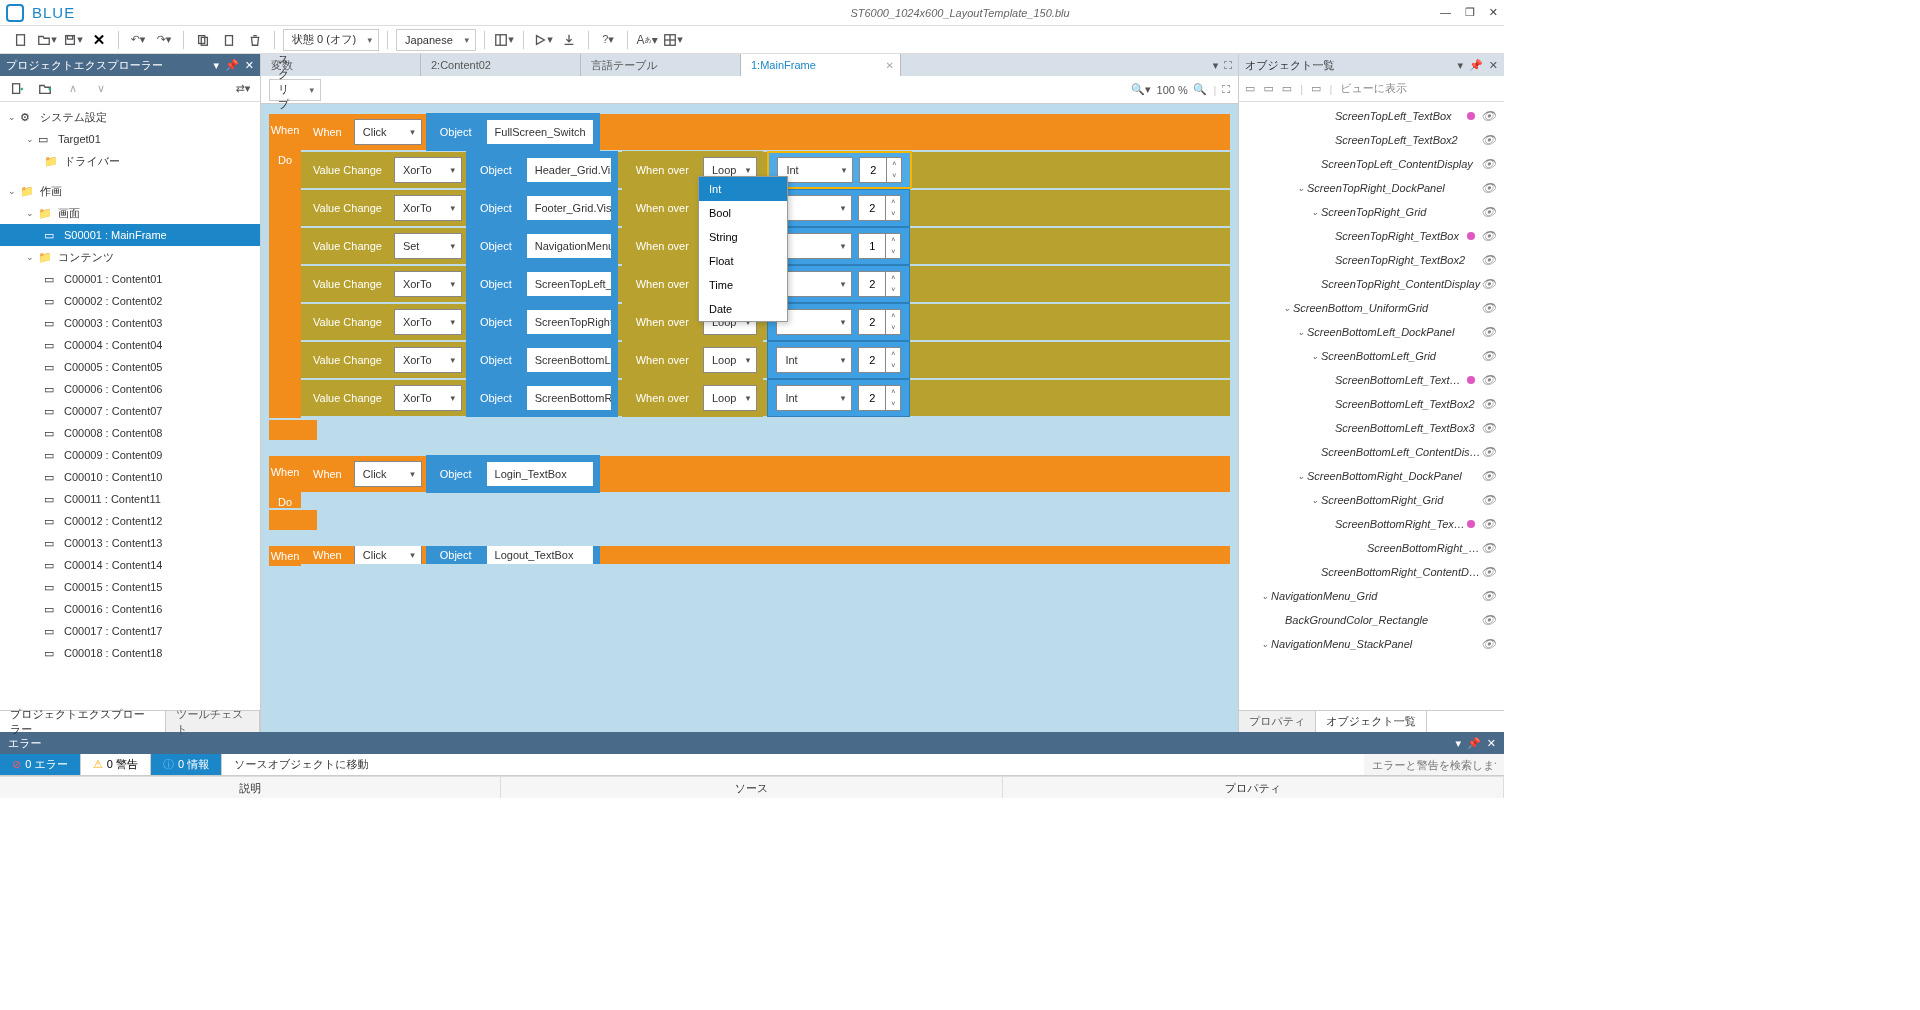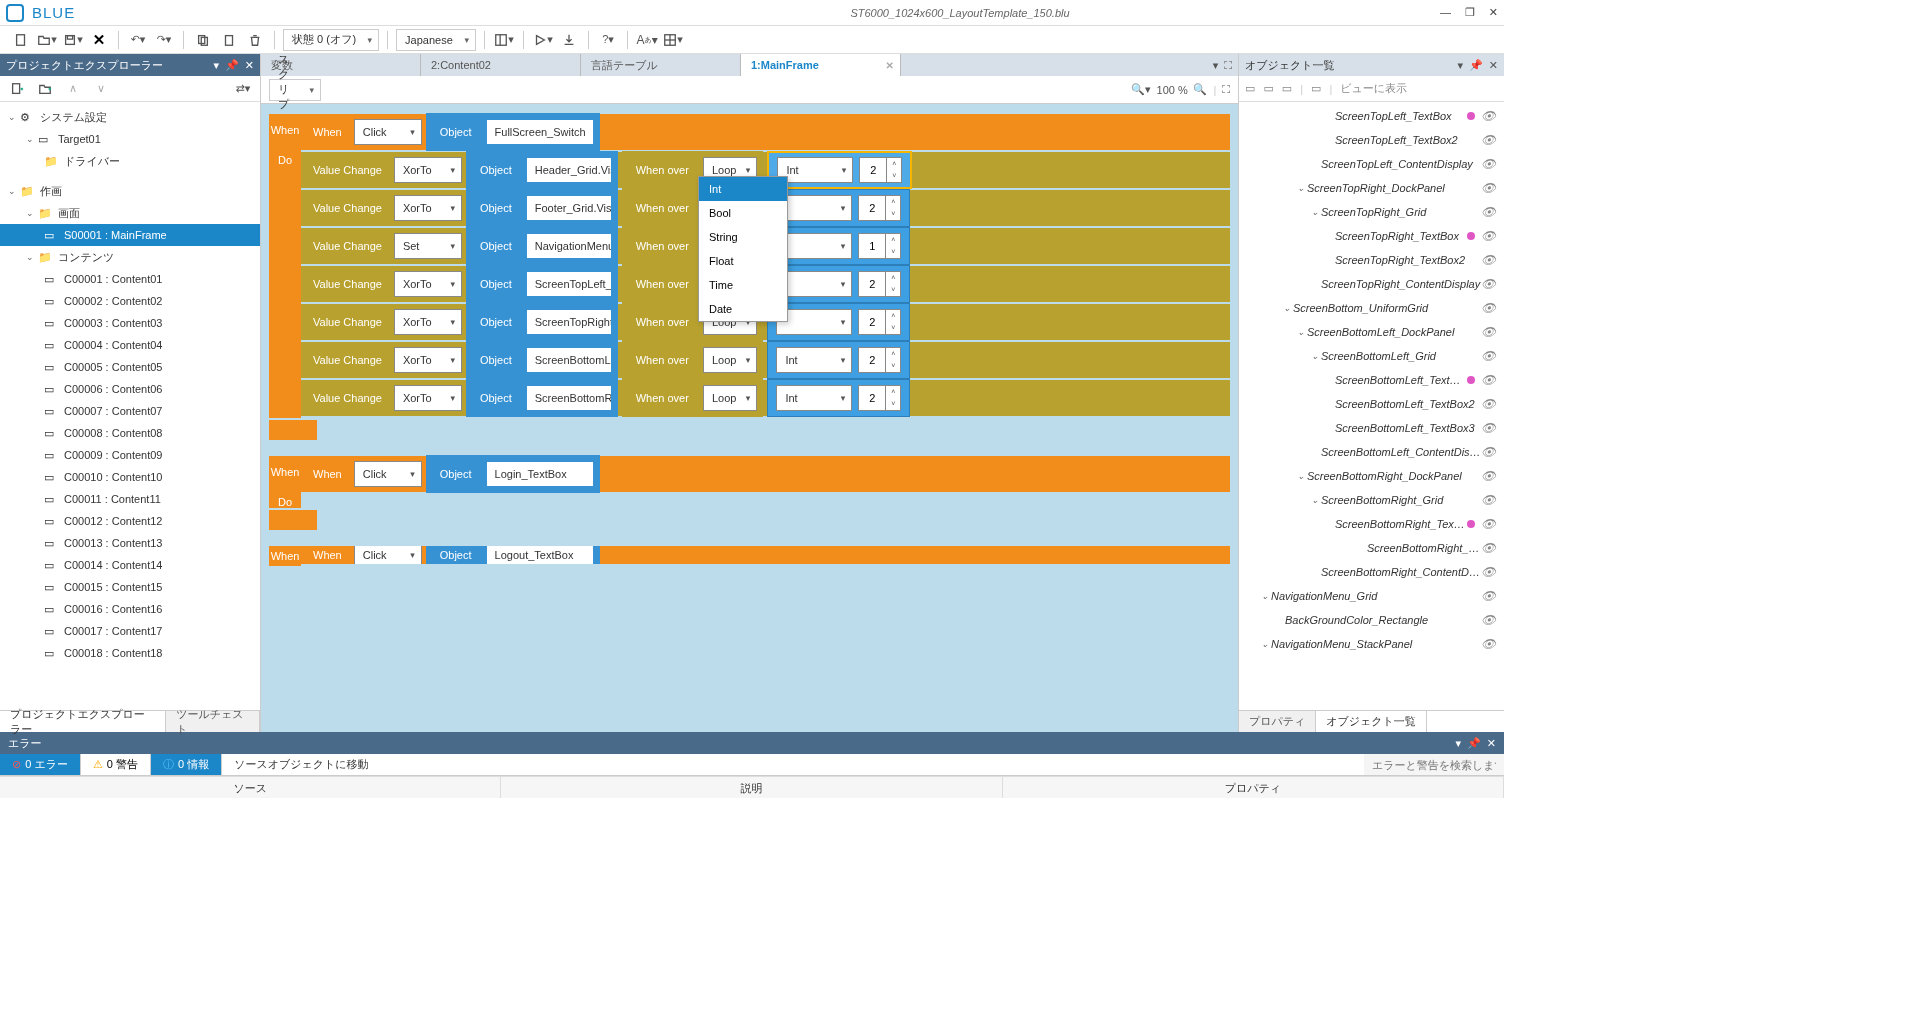--- a/index.html
+++ b/index.html
@@ -30,21 +30,21 @@
 .tree-item.sel { background: #1b87c9; color: #fff; }
 .tree-item .arrow { width: 12px; font-size: 9px; color: #666; }
 .tree-item .icon { width: 16px; margin-right: 4px; }
 .left-tabs { height: 22px; display: flex; border-top: 1px solid #ccc; }
 .left-tab { padding: 0 10px; display: flex; align-items: center; border-right: 1px solid #ccc; background: #f0f0f0; color: #555; }
 .left-tab.active { background: #fff; color: #333; }
 
 .center-panel { flex: 1; display: flex; flex-direction: column; min-width: 0; }
 .tabs-row { height: 22px; background: #d7e0e8; display: flex; }
 .doc-tab { width: 160px; padding: 0 10px; display: flex; align-items: center; color: #555; border-right: 1px solid #bbb; position: relative; }
-.doc-tab.active { background: #fff; color: #1b87c9; font-weight: bold; }
+.doc-tab.active { background: #fff; color: #1b87c9; }
 .doc-tab .x { position: absolute; right: 6px; color: #aaa; font-size: 10px; }
 .sub-tb { height: 28px; border-bottom: 1px solid #ccc; display: flex; align-items: center; padding: 0 8px; }
 .zoom-grp { margin-left: auto; display: flex; align-items: center; gap: 6px; color: #555; }
 
 .canvas-area { flex: 1; background: #bddceb; overflow: auto; padding: 10px 8px; }
 
 .script-block { margin-bottom: 16px; }
 .when-do { display: flex; }
 .wd-left { width: 32px; background: #f28c1a; color: #fff; display: flex; flex-direction: column; font-size: 11px; }
 .wd-left .wd-when { height: 36px; display: flex; align-items: flex-start; justify-content: center; padding-top: 10px; }
@@ -744,16 +744,16 @@
       <span>0 警告</span>
     </div>
   <div class="eb-btn active">
       <span style="color:#5bf;">ⓘ</span>
       <span>0 情報</span>
     </div>
   <div class="eb-msg">ソースオブジェクトに移動</div>
   <input class="eb-search" placeholder="エラーと警告を検索します..." style="">
 </div>
 <div class="col-headers">
+  <div class="col-h">説明</div>
   <div class="col-h">ソース</div>
-  <div class="col-h">説明</div>
   <div class="col-h">プロパティ</div>
 </div>
 
 </body></html>

